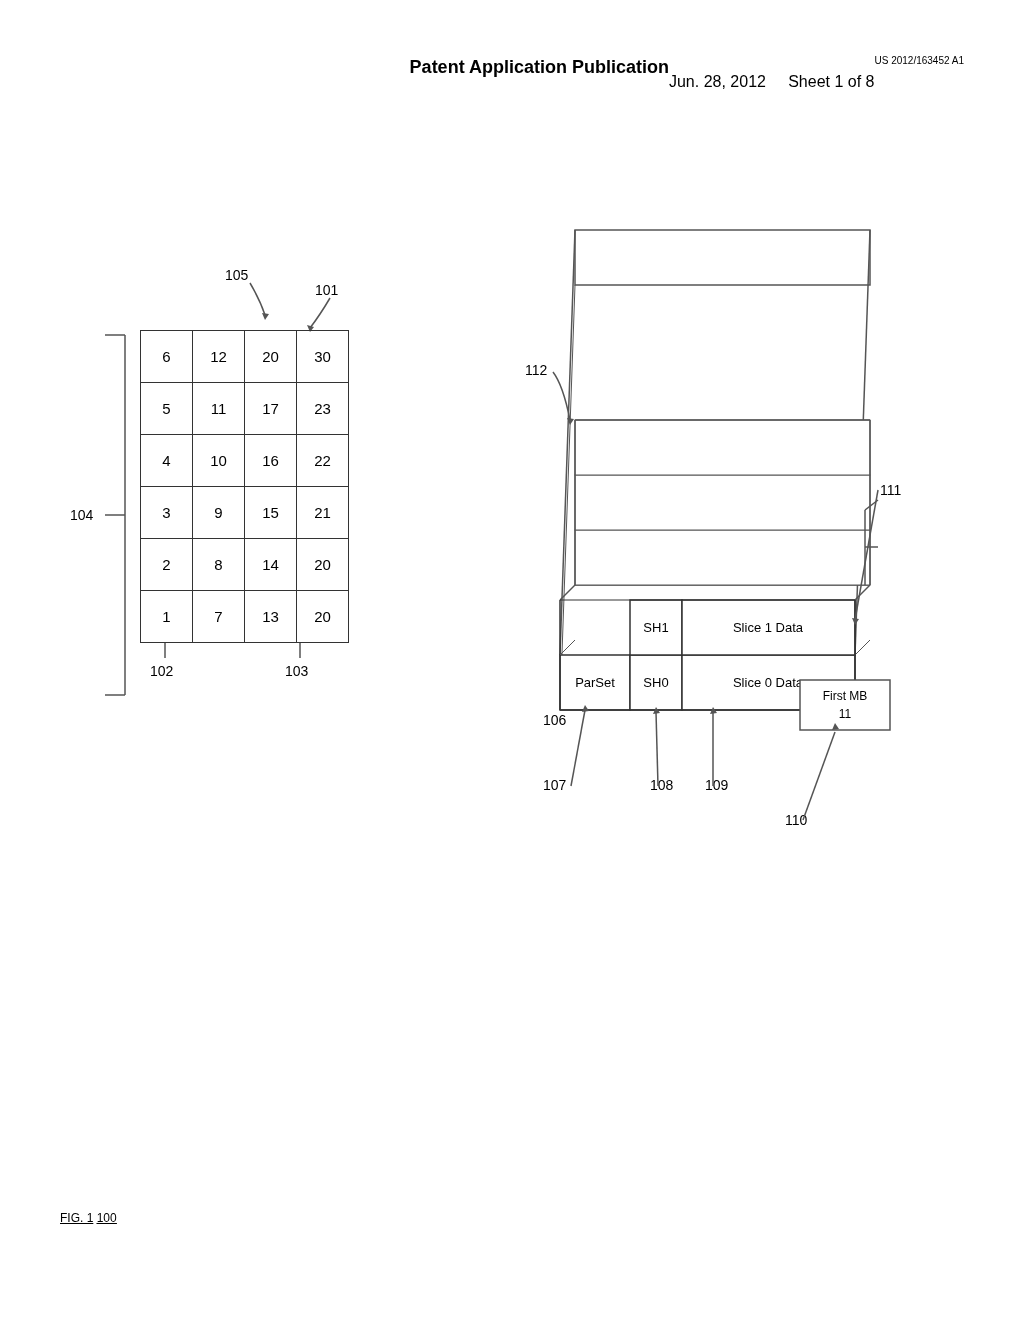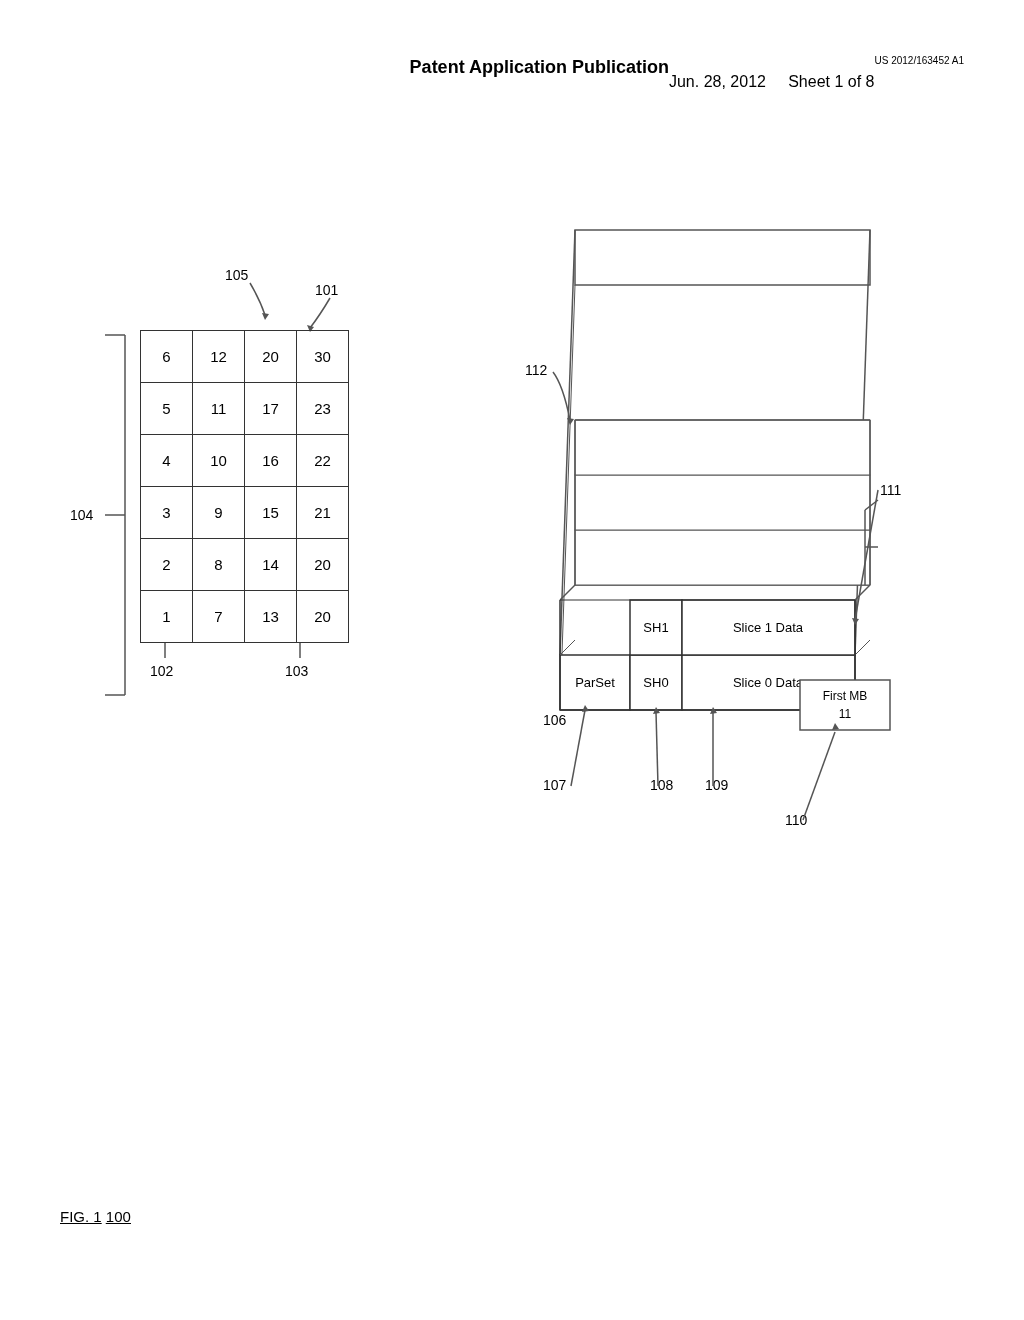--- a/index.html
+++ b/index.html
@@ -47,21 +47,21 @@
       font-size: 10px;
       color: #000;
       text-align: right;
     }
 
     
     .fig-label {
       position: absolute;
       bottom: 95px;
       left: 60px;
-      font-size: 15px;
+      font-size: 12px;
       color: #000;
     }
     .fig-label span {
       text-decoration: underline;
     }
 
     .grid-table {
       border-collapse: collapse;
       position: relative;
     }

